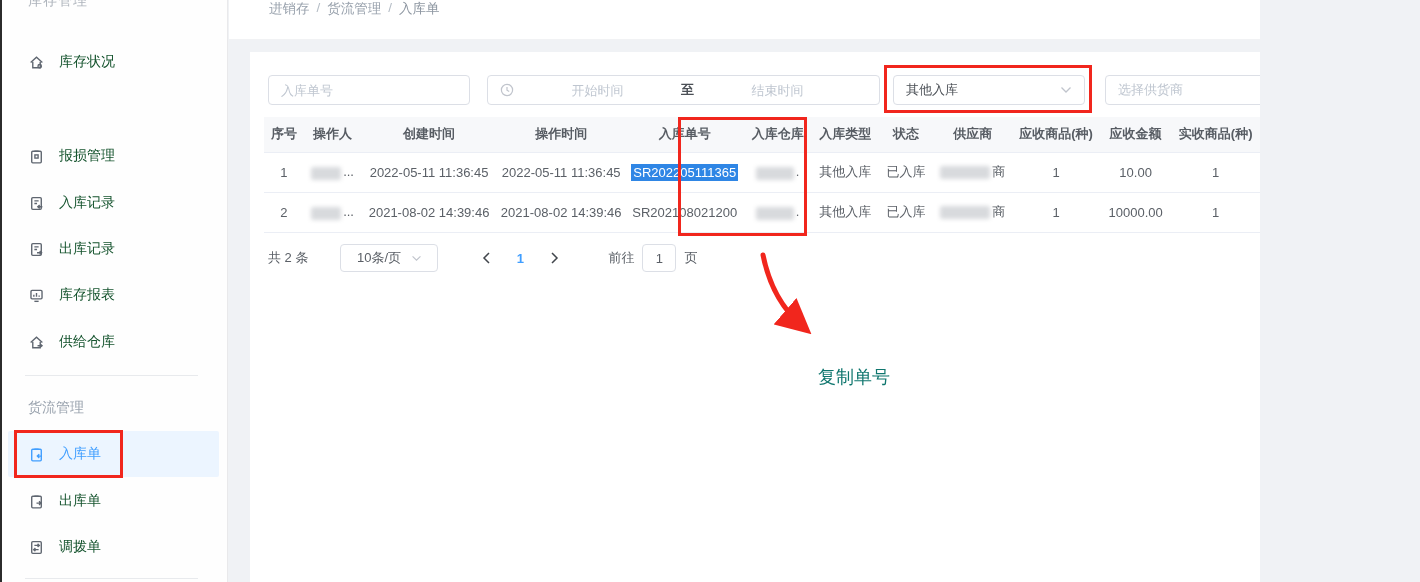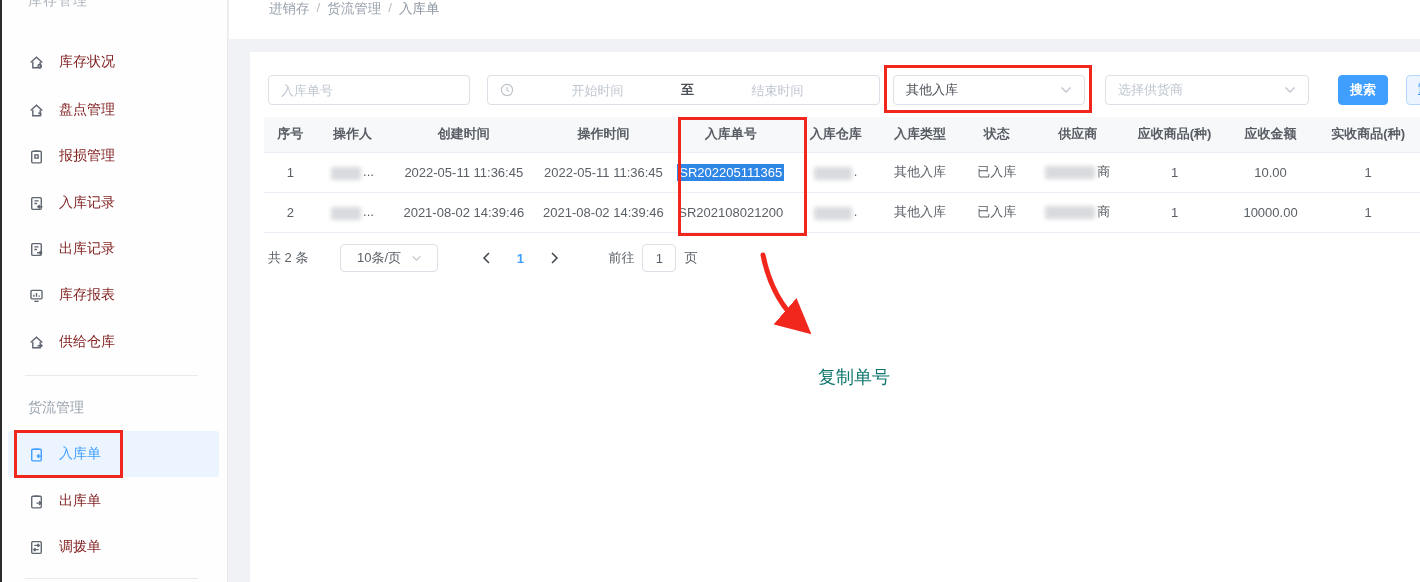--- a/index.html
+++ b/index.html
@@ -1,27 +1,27 @@
 <!DOCTYPE html>
 <html><head>
 <meta charset="utf-8">
 <style>
   * { margin:0; padding:0; box-sizing:border-box; }
   html,body { width:1420px; height:582px; overflow:hidden; }
   body { font-family:"Liberation Sans","DejaVu Sans",sans-serif; background:#f0f2f5; position:relative; }
-  .page { position:absolute; inset:0; width:1420px; height:582px; overflow:hidden;padding-left:19px; }
+  .page { position:absolute; inset:0; width:1260px; height:582px; overflow:hidden;padding-left:19px; }
 
   
   .sidebar { position:absolute; left:0; top:0; width:228px; height:582px; background:#fefefe;
              border-right:1px solid #e9e9eb; }
   .sidebar::before { content:""; position:absolute; left:0; top:0; width:2px; height:582px; background:#2b2b2b; }
   .side-top-clip { position:absolute; left:28px; top:0; height:20px; overflow:hidden; }
   .side-top-clip span { display:block; margin-top:-8px; font-size:14px; color:#aeb4bc; letter-spacing:1px; }
   .menu-item { position:absolute; left:8px; right:8px; height:46px; display:flex; align-items:center;
-               padding-left:20px; color:#7f1d1d; font-size:14px; cursor:pointer; border-radius:2px; }
+               padding-left:20px; color:#14532d; font-size:14px; cursor:pointer; border-radius:2px; }
   .menu-item .mi-icon { width:17px; height:17px; margin-right:14px; display:inline-flex; color:#5f6670; }
   .menu-item.active { background:#ecf5ff; color:#409eff; }
   .menu-item.active .mi-icon { color:#409eff; }
   .side-divider { position:absolute; left:25px; width:173px; height:1px; background:#e8eaed; }
   .side-section { position:absolute; left:28px; font-size:14px; color:#9aa3ae; }
   .mi-icon svg { width:17px; height:17px; }
 
   
   .topbar { position:absolute; left:229px; top:0; width:1191px; height:40px; background:#ffffff;
             border-bottom:1px solid #f1f2f4; display:flex; align-items:flex-start; padding-left:40px; }
@@ -96,30 +96,20 @@
 
     <div class="menu-item" style="top:39px">
       <span class="mi-icon">
         <svg viewBox="0 0 16 16" fill="none" stroke="currentColor" stroke-width="1.3">
             <path d="M2.5 8 L8 3 L13.5 8"></path>
             <path d="M4.5 7.2 V13 H11.5 V7.2"></path>
             <circle cx="11" cy="11.5" r="1.6"></circle>
           </svg>
       </span>
       <span>库存状况</span>
-    </div>
-    <div class="menu-item" style="top:87px">
-      <span class="mi-icon">
-        <svg viewBox="0 0 16 16" fill="none" stroke="currentColor" stroke-width="1.3">
-            <path d="M2.5 8 L8 3 L13.5 8"></path>
-            <path d="M4.5 7.2 V13 H11.5 V7.2"></path>
-            <path d="M9.5 10.5 h2.5 v2.5"></path>
-          </svg>
-      </span>
-      <span>盘点管理</span>
     </div>
     <div class="menu-item" style="top:133px">
       <span class="mi-icon">
         <svg viewBox="0 0 16 16" fill="none" stroke="currentColor" stroke-width="1.3">
             <rect x="3.5" y="3" width="9" height="11" rx="1"></rect>
             <path d="M6 3 h4"></path>
             <rect x="6.5" y="6.5" width="3" height="3"></rect>
           </svg>
       </span>
       <span>报损管理</span>

